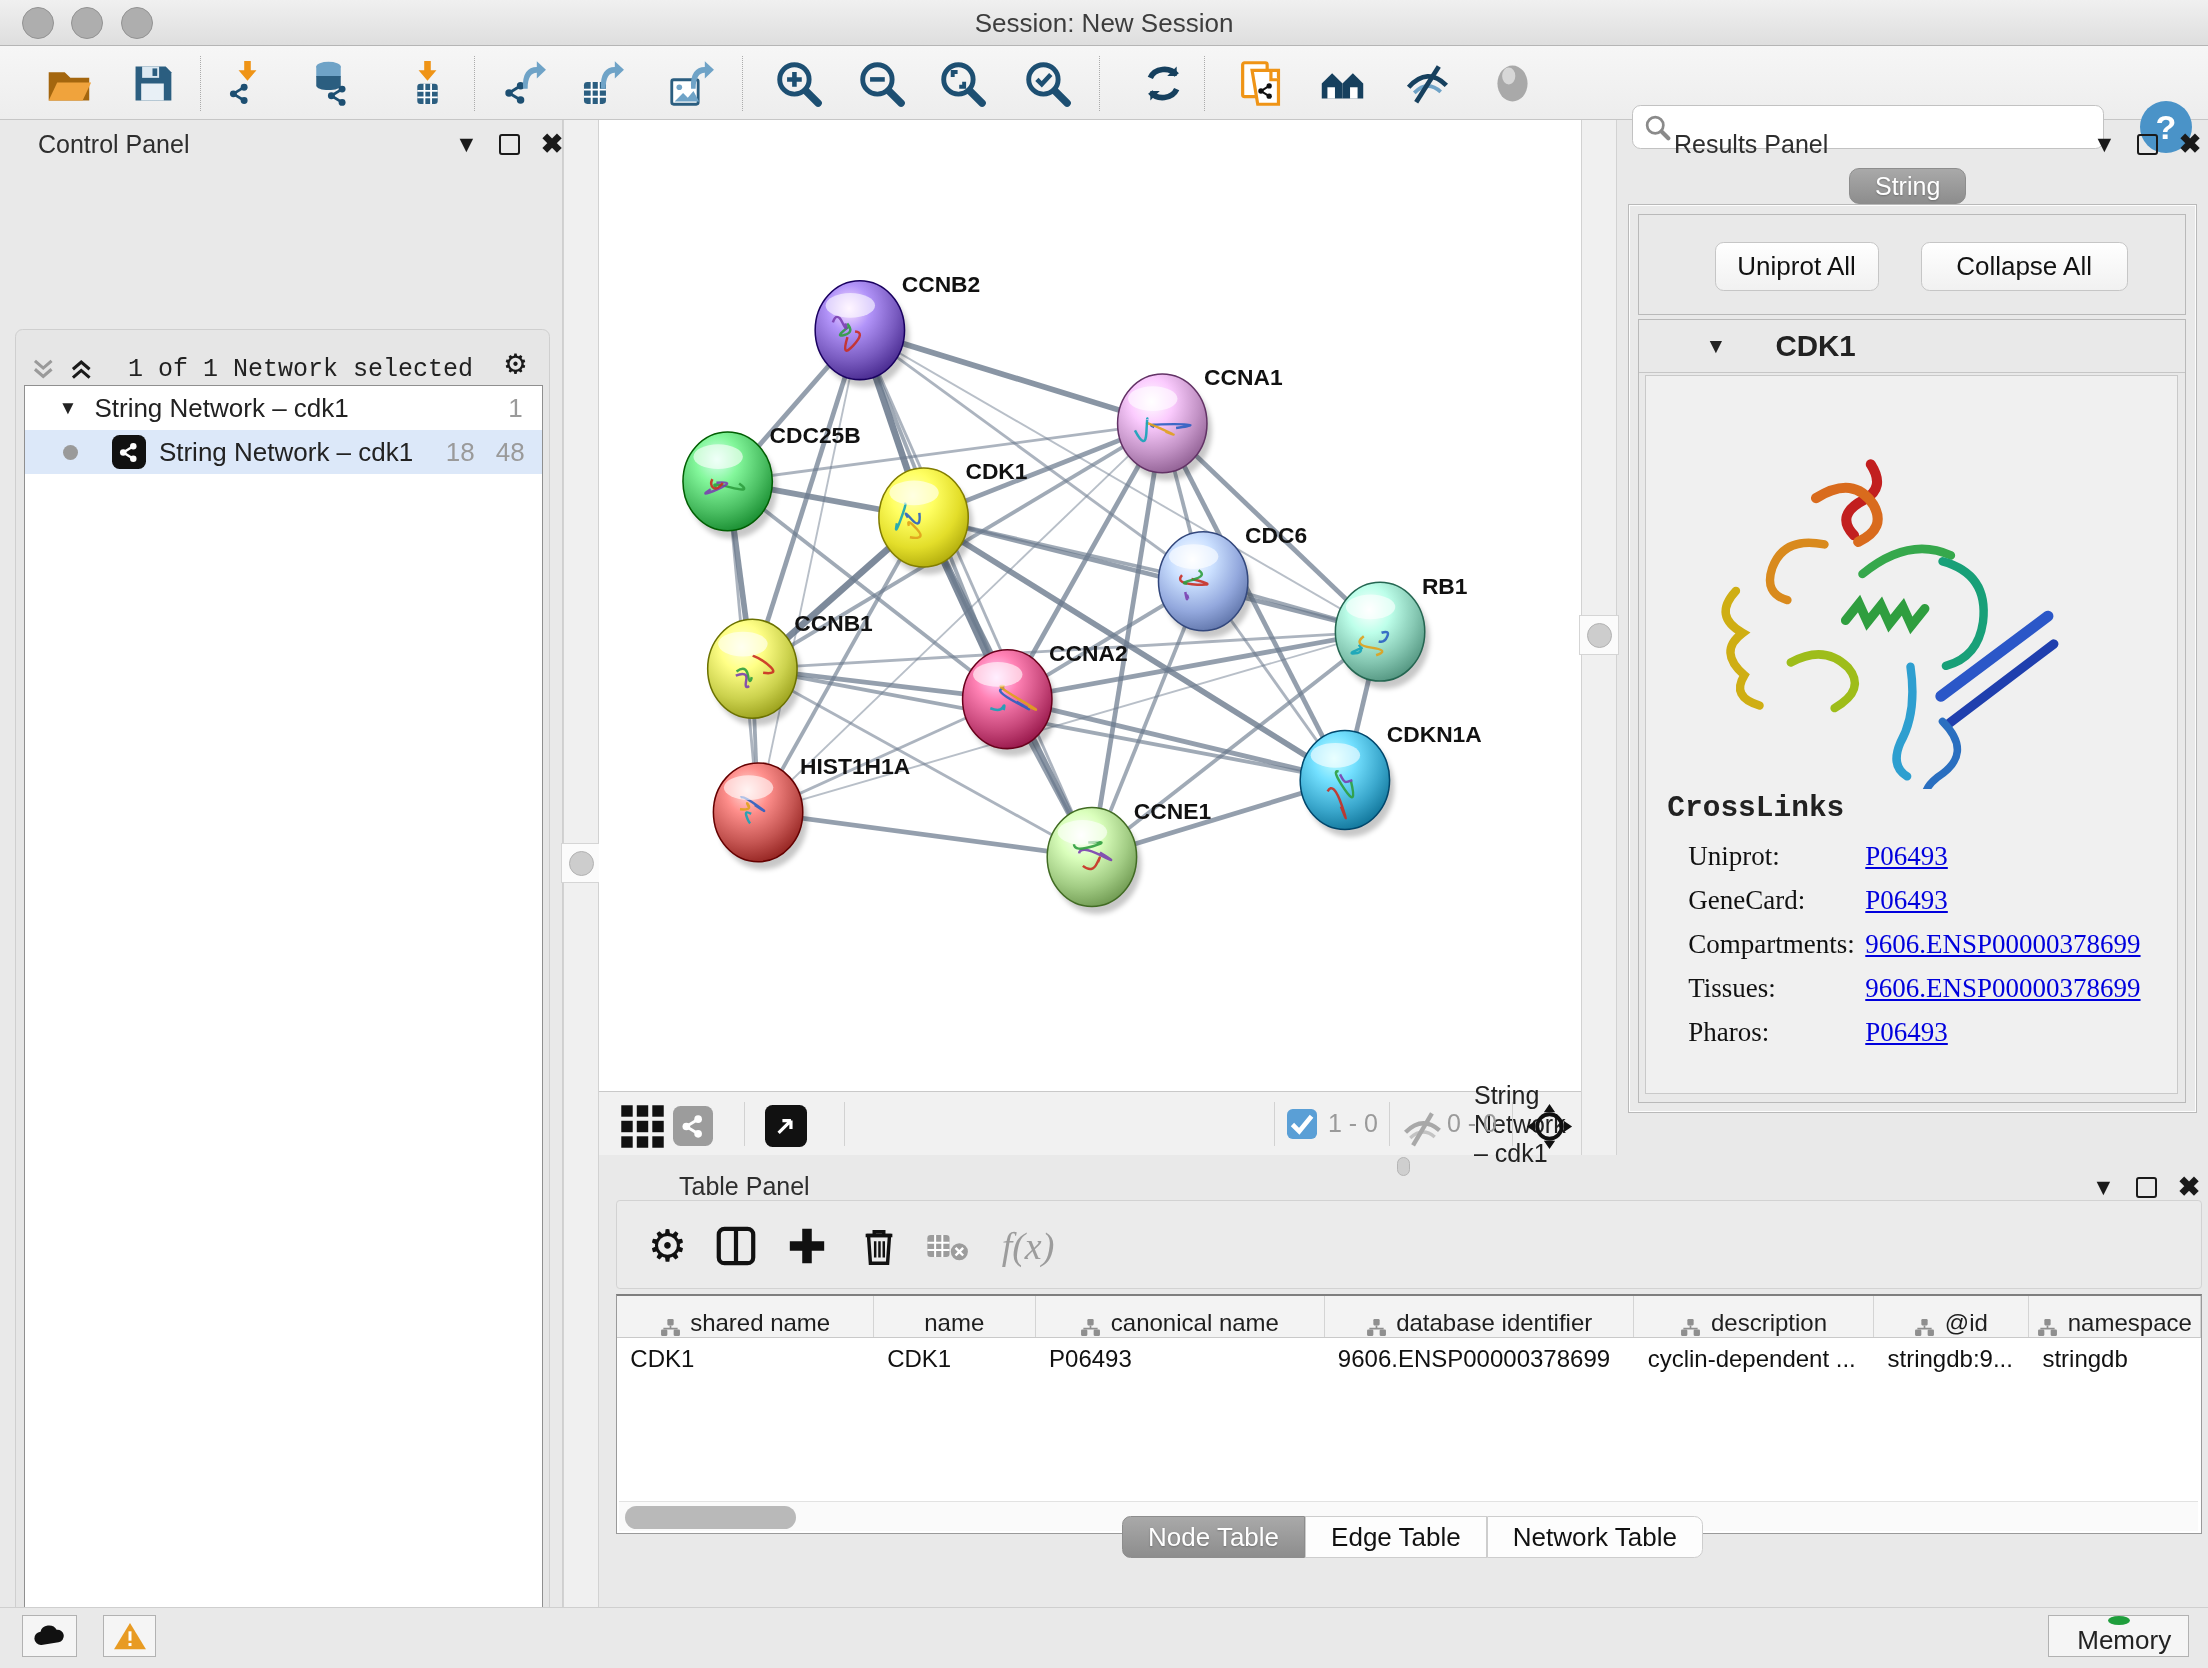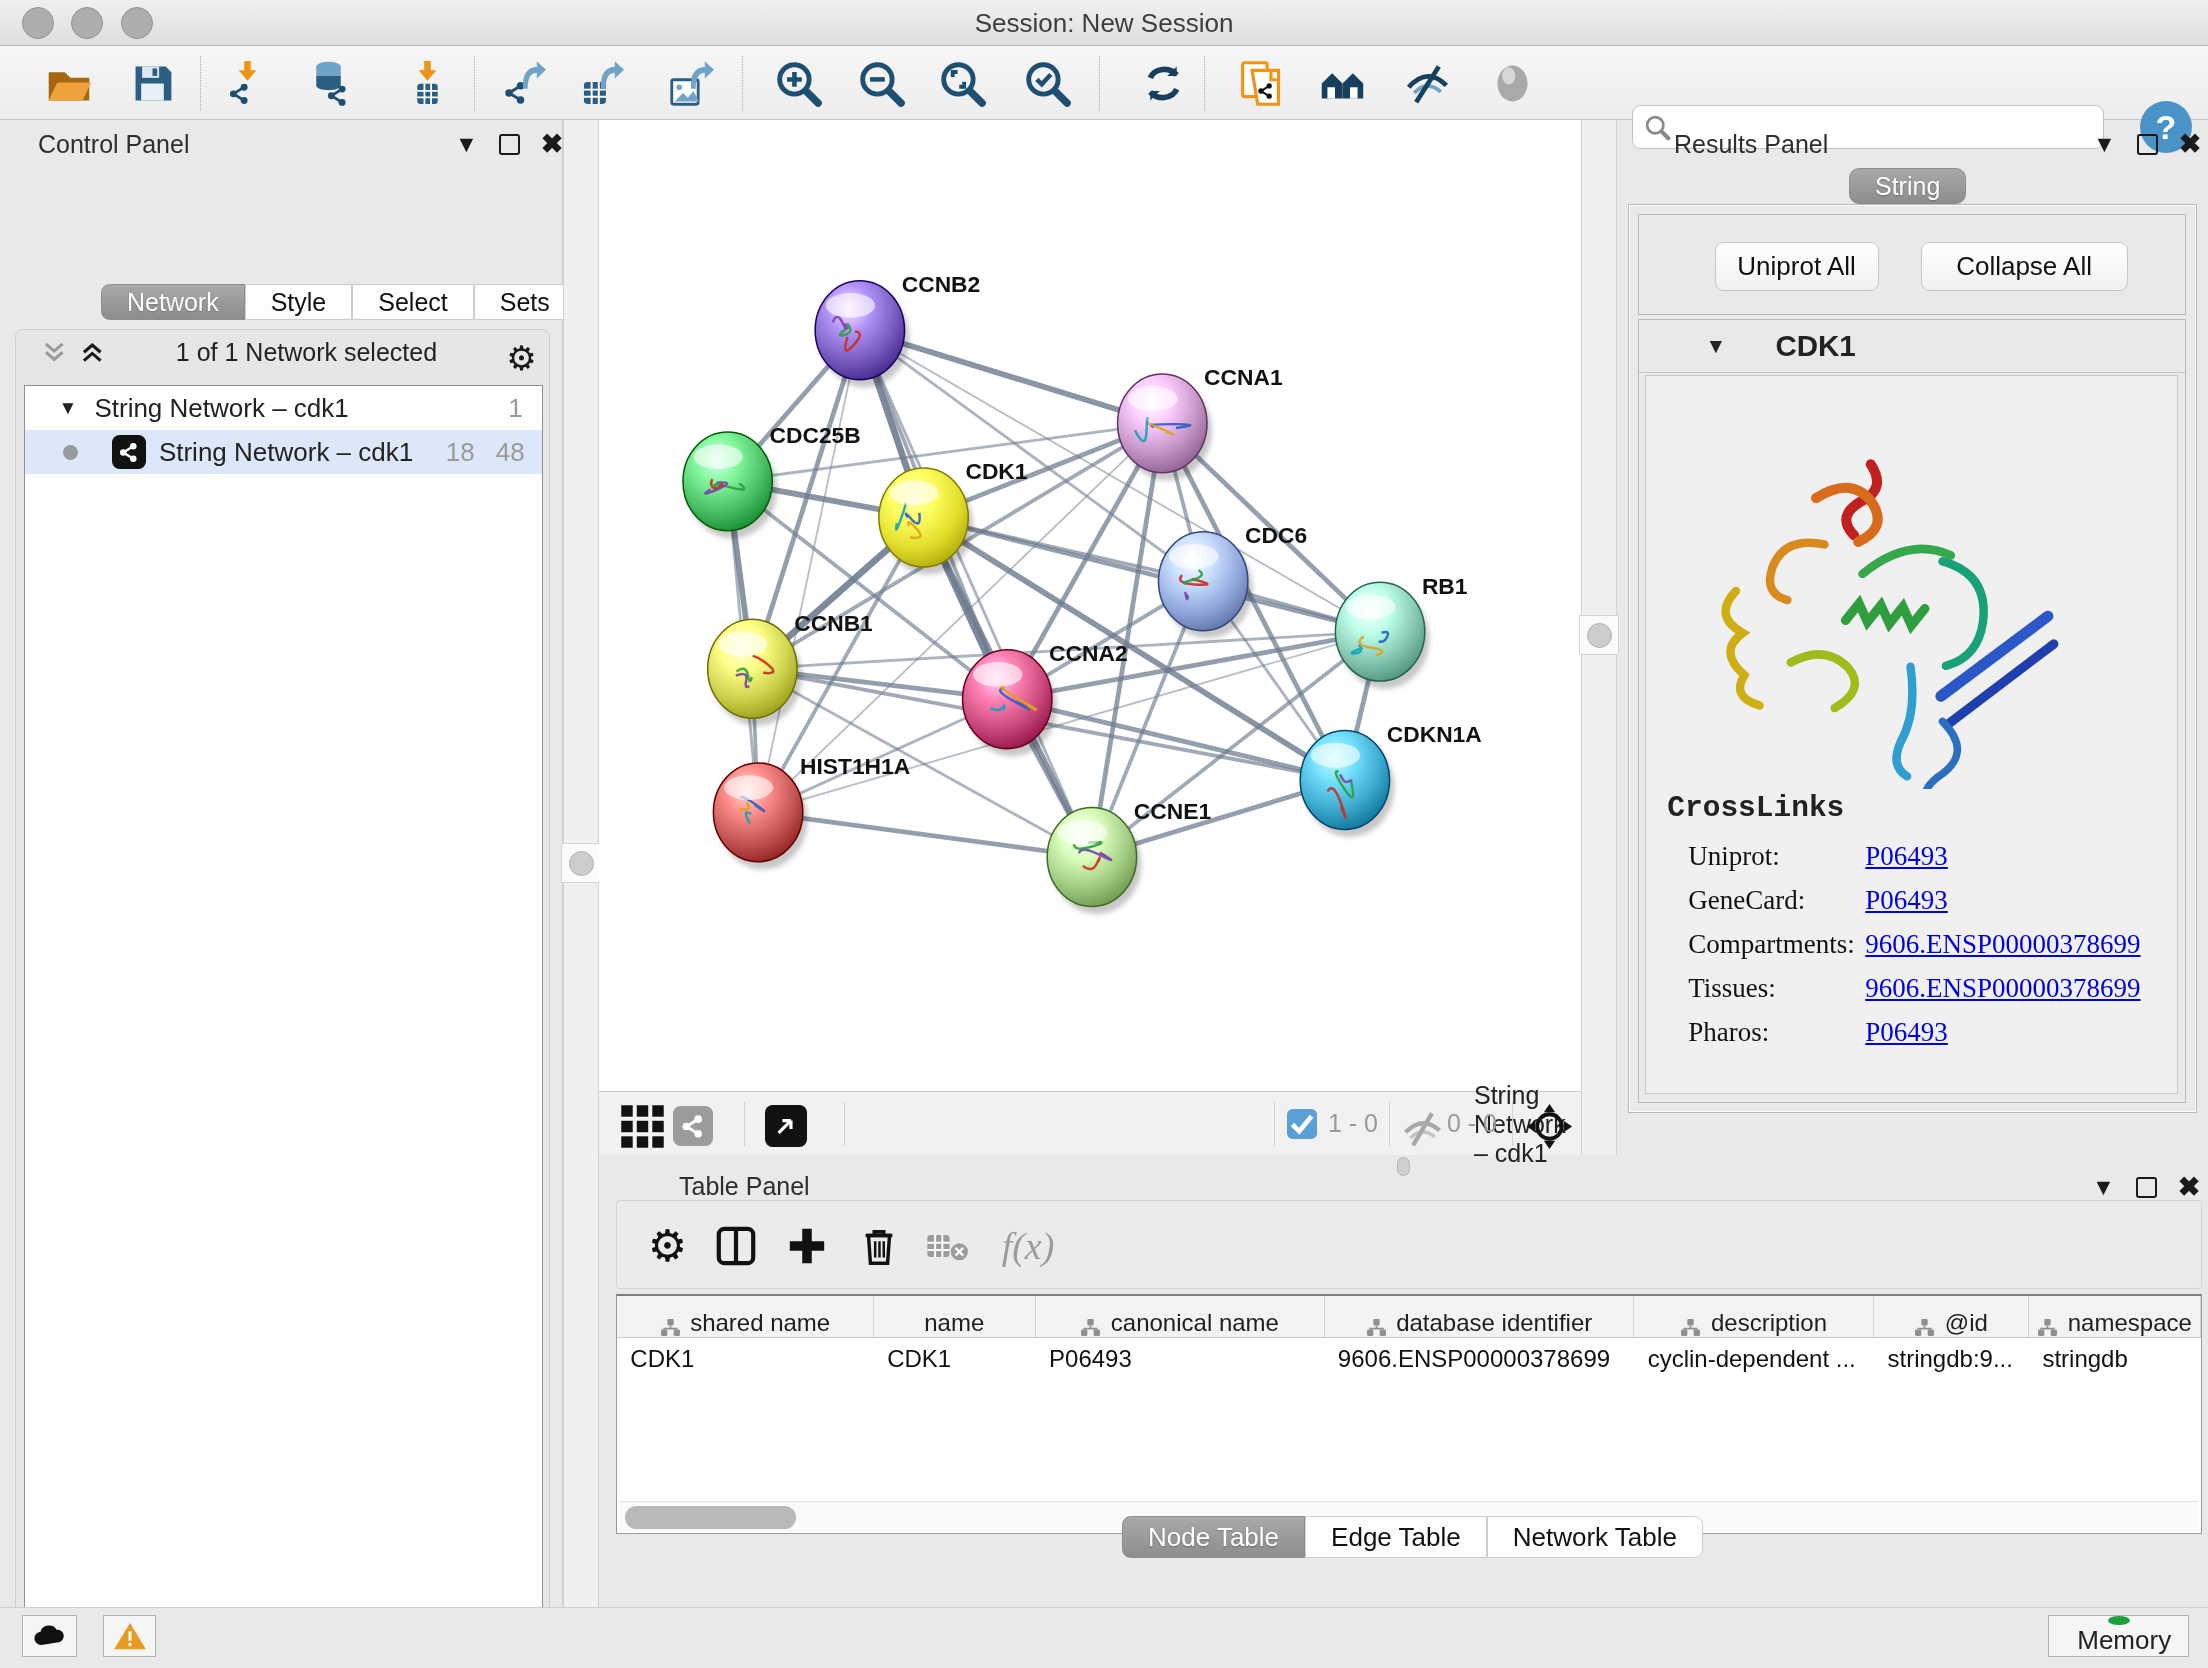--- a/index.html
+++ b/index.html
@@ -27,21 +27,21 @@
   .pc { font-size:23px; color:#1a1a1a; cursor:pointer; line-height:1; }
   .pc.box { width:21px; height:21px; border:2.9px solid #1a1a1a; border-radius:2.9px; }
   .tabbtn { height:36px; padding:0 25px; background:#fdfdfd; border:1px solid #cdcdcd; font-size:25px; display:inline-flex; align-items:center; justify-content:center; cursor:pointer; color:#111; }
   .tabbtn.sel { background:linear-gradient(#a9a9a9,#8d8d8d); color:#fff; border-color:#8d8d8d; text-shadow:0 1px 1.9px rgba(0,0,0,.25); }
 
   
   .cp-tabs { left:101px; top:164px; display:flex; }
   .cp-tabs .tabbtn:first-child { border-radius:8.6px 0 0 8.6px; }
   .cp-tabs .tabbtn:last-child { border-radius:0 8.6px 8.6px 0; }
   .cp-inner { left:15px; top:209px; width:535px; height:1366px; background:#e6e6e6; border:1px solid #cfcfcf; border-radius:7.6px; }
-  .cp-listhdr { position:absolute; left:11px; top:7.6px; width:521px; height:46px; display:flex; align-items:flex-start; font-size:25px; }
+  .cp-listhdr { position:absolute; left:0; top:7.6px; width:521px; height:46px; display:flex; align-items:flex-end; font-size:25px;font-family:Liberation Mono, monospace; }
   .cp-listbox { position:absolute; left:7.6px; top:55px; width:519px; height:1301px; background:#fff; border:1.9px solid #8f8f8f; overflow:hidden; }
   .tree-row { height:44px; display:flex; align-items:center; font-size:26px; position:relative; }
   .tree-row .cnt { color:#9a9a9a; position:absolute; }
   .tree-row.selrow { background:#dce8f9; }
   .badge { width:34px; height:34px; border-radius:7.6px; background:#111; display:flex; align-items:center; justify-content:center; }
   .badge svg { width:23px; height:23px; }
 
   
   .vsplit { top:120px; width:36px; height:1488px; background:#f0f0f0; border-left:1px solid #d2d2d2; border-right:1px solid #d2d2d2; }
   .grab { position:absolute; width:40px; height:40px; background:#fbfbfb; border:1px solid #d5d5d5; display:flex; align-items:center; justify-content:center; }
@@ -291,26 +291,20 @@
   </div>
   <div class="helpbtn">?</div>
 </div>
 
 <div class="abs" style="left:0;top:120px;width:563px;height:1488px;border-right:1px solid #cfcfcf">
   <div class="abs panel-title" style="left:38px;top:9.5px">Control Panel</div>
   <div class="panel-ctl" style="left:455px;top:11.4px">
     <span class="pc">▼</span>
     <span class="pc box"></span>
     <span class="pc" style="font-weight:bold;font-size:27px">✖</span>
-  </div>
-  <div class="abs cp-tabs">
-    <span class="tabbtn sel">Network</span>
-    <span class="tabbtn">Style</span>
-    <span class="tabbtn">Select</span>
-    <span class="tabbtn">Sets</span>
   </div>
   <div class="abs cp-inner">
     <div class="cp-listhdr">
       <svg width="28.5" height="28.5" viewBox="0 0 24 24" style="margin-left:13.3px">
           <path d="M5 5 l7 6 7-6 M5 12 l7 6 7-6" stroke="#9a9a9a" stroke-width="2.6" fill="none"></path>
         </svg>
       <svg width="28.5" height="28.5" viewBox="0 0 24 24" style="margin-left:9.5px">
           <path d="M5 19 l7-6 7 6 M5 12 l7-6 7 6" stroke="#1a1a1a" stroke-width="2.6" fill="none"></path>
         </svg>
       <span style="flex:1;text-align:center">1 of 1 Network selected</span>

